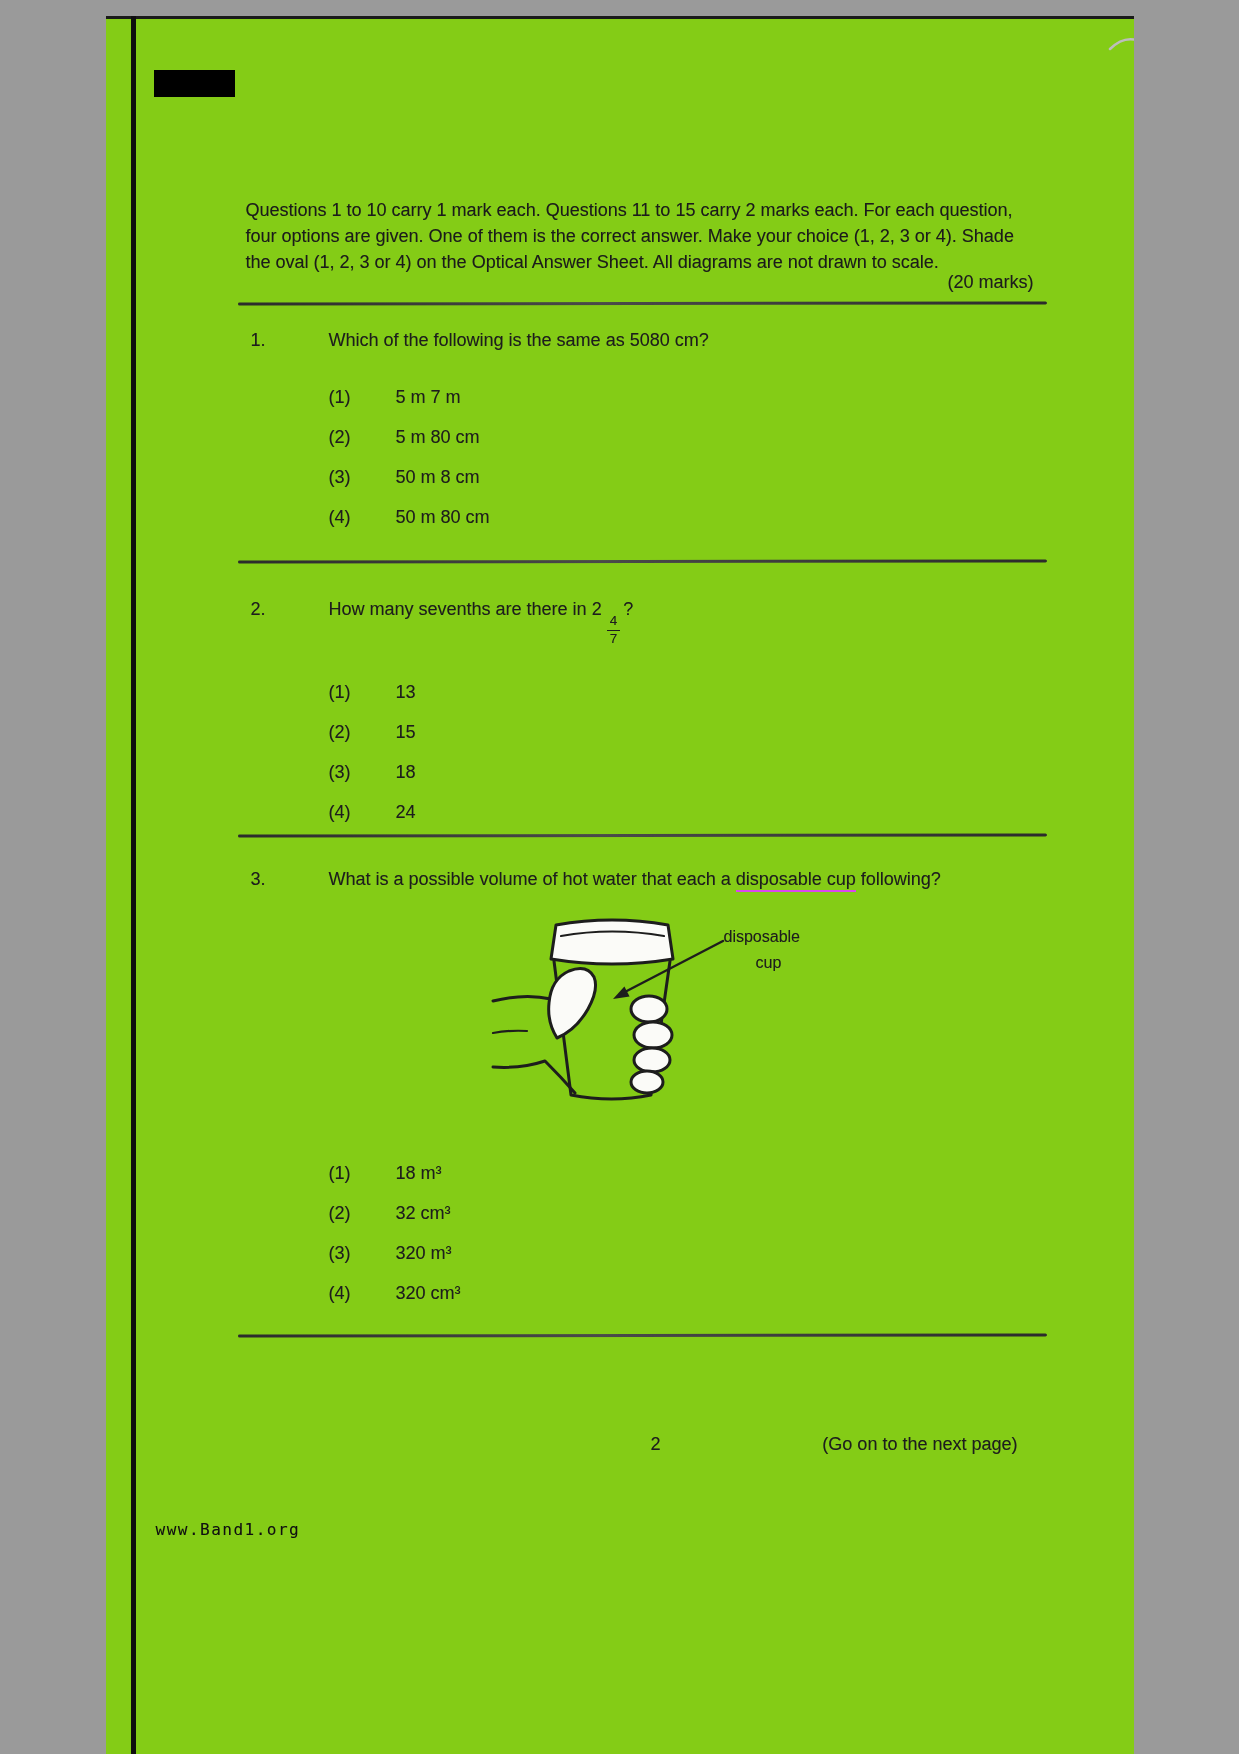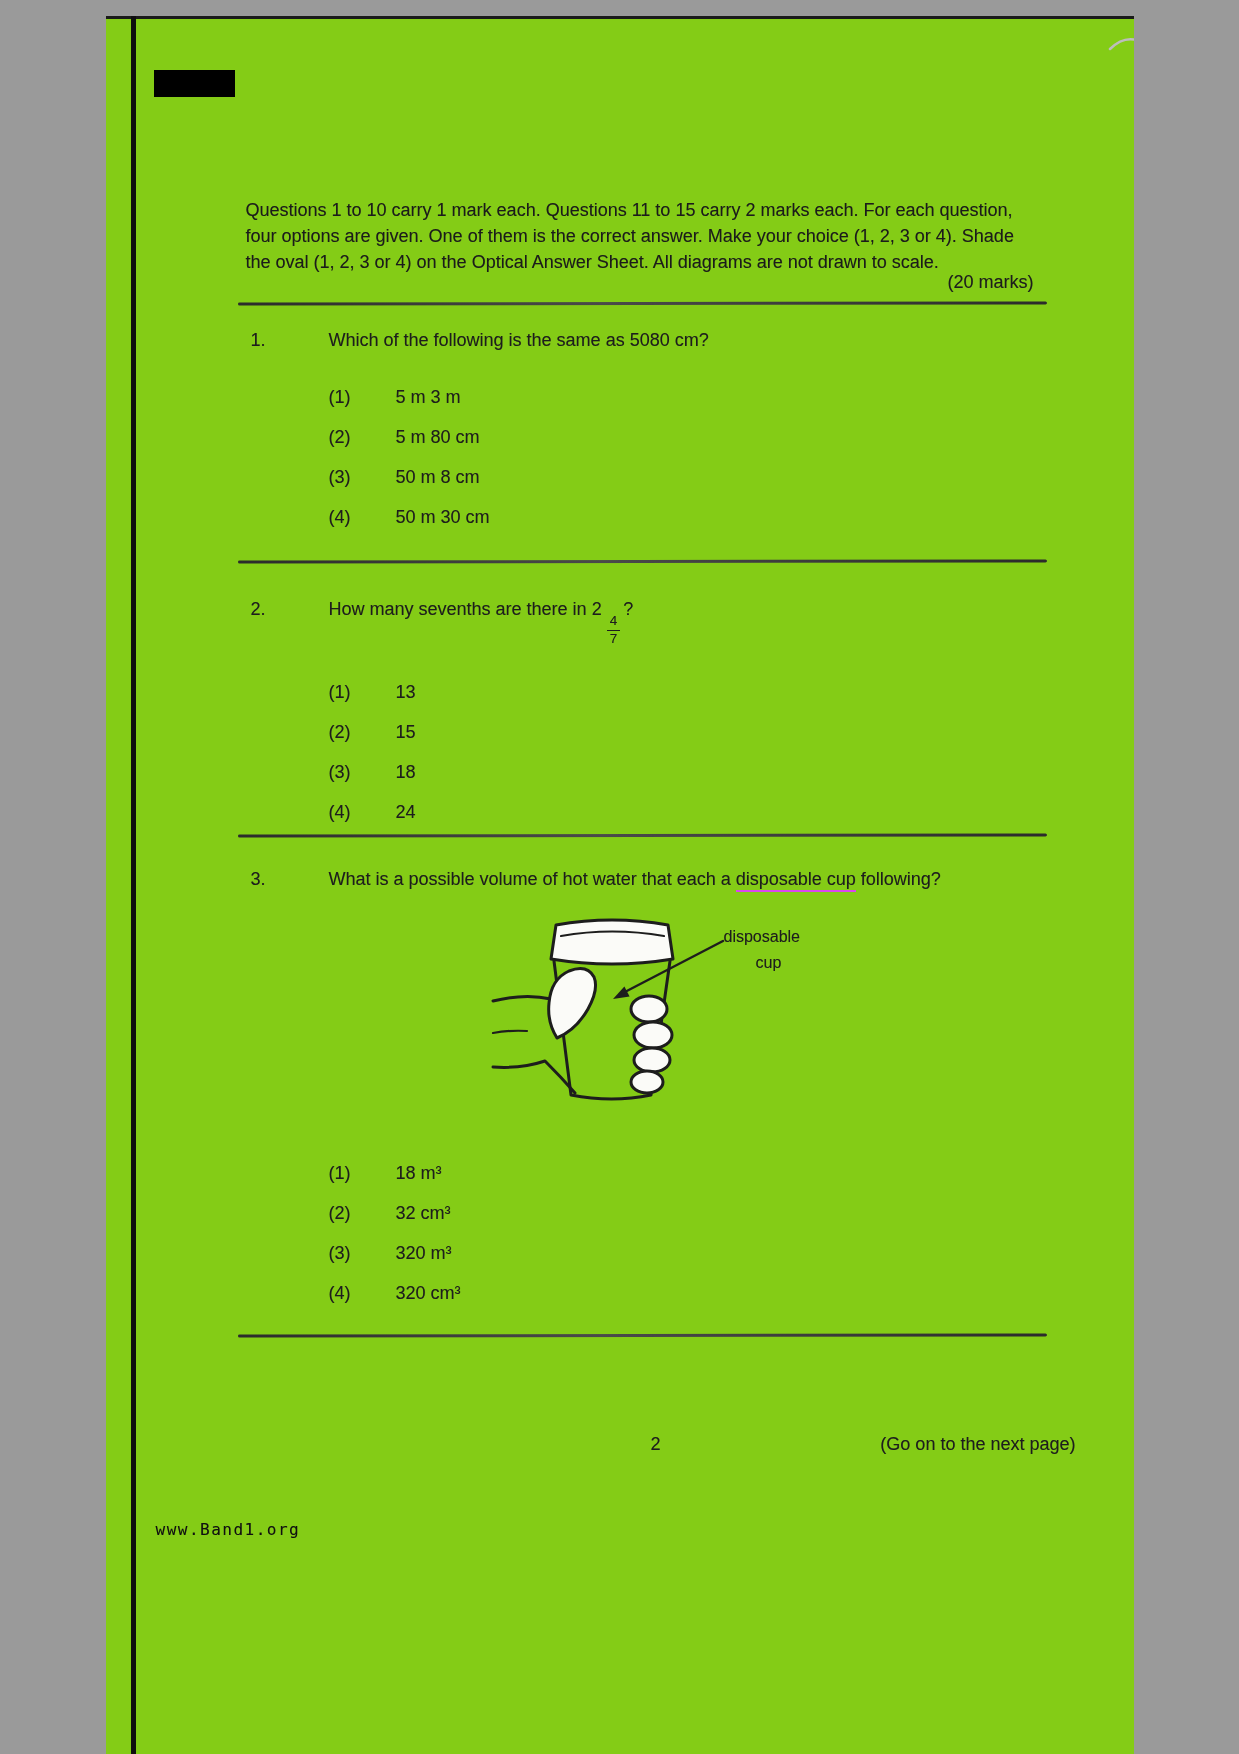--- a/index.html
+++ b/index.html
@@ -53,21 +53,21 @@
   }
   .frac-num { border-bottom:1.6px solid #1d1d1d; padding:0 3px 1px; }
   .frac-den { padding-top:1px; }
 
   .cup-figure   { position:absolute; left:240px; top:43px; }
   .figure-label { position:absolute; left:473px; top:58px; line-height:26px; font-size:16px; }
   .figure-label .fl2 { margin-left:32px; }
   .q3-options   { position:absolute; left:78px; top:296px; margin-left:0; }
 
   .page-number { position:absolute; left:505px; top:1418px; width:90px; text-align:center; font-size:18px; }
-  .next-page   { position:absolute; left:730px; top:1418px; width:240px; text-align:right; font-size:18px; }
+  .next-page   { position:absolute; left:672px; top:1418px; width:240px; text-align:right; font-size:18px; }
   .watermark   {
     position:absolute; left:50px; top:1504px;
     font-family:"DejaVu Sans Mono", monospace;
     font-size:16px; letter-spacing:1.5px; color:#101010;
   }
 </style>
 </head>
 <body>
 
 <div class="sheet">
@@ -87,33 +87,33 @@
   <div class="divider" style="top:286px"></div>
 
   <section class="question" style="top:311px">
     <div class="q-header">
       <span class="q-num">1.</span>
       <span class="q-text">Which of the following is the same as 5080 cm?</span>
     </div>
     <div class="options" style="margin-top:33px">
       <div class="opt-row">
         <span class="opt-label">(1)</span>
-        <span class="opt-value">5 m 3 m</span>
+        <span class="opt-value">5 m 7 m</span>
       </div>
       <div class="opt-row">
         <span class="opt-label">(2)</span>
         <span class="opt-value">5 m 80 cm</span>
       </div>
       <div class="opt-row">
         <span class="opt-label">(3)</span>
         <span class="opt-value">50 m 8 cm</span>
       </div>
       <div class="opt-row">
         <span class="opt-label">(4)</span>
-        <span class="opt-value">50 m 30 cm</span>
+        <span class="opt-value">50 m 80 cm</span>
       </div>
     </div>
   </section>
 
   <div class="divider" style="top:544px"></div>
 
   <section class="question" style="top:580px">
     <div class="q-header">
       <span class="q-num">2.</span>
       <span class="q-text">

